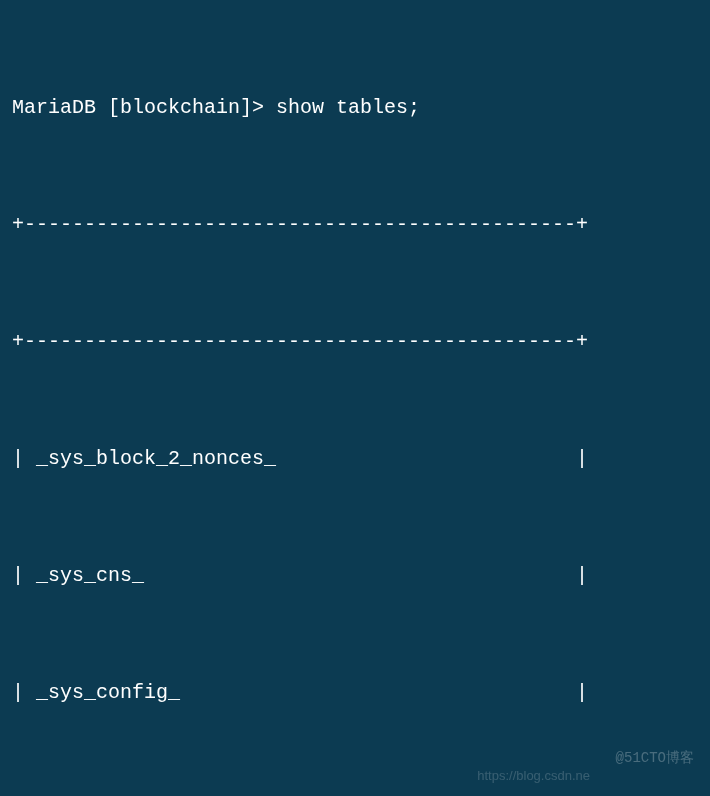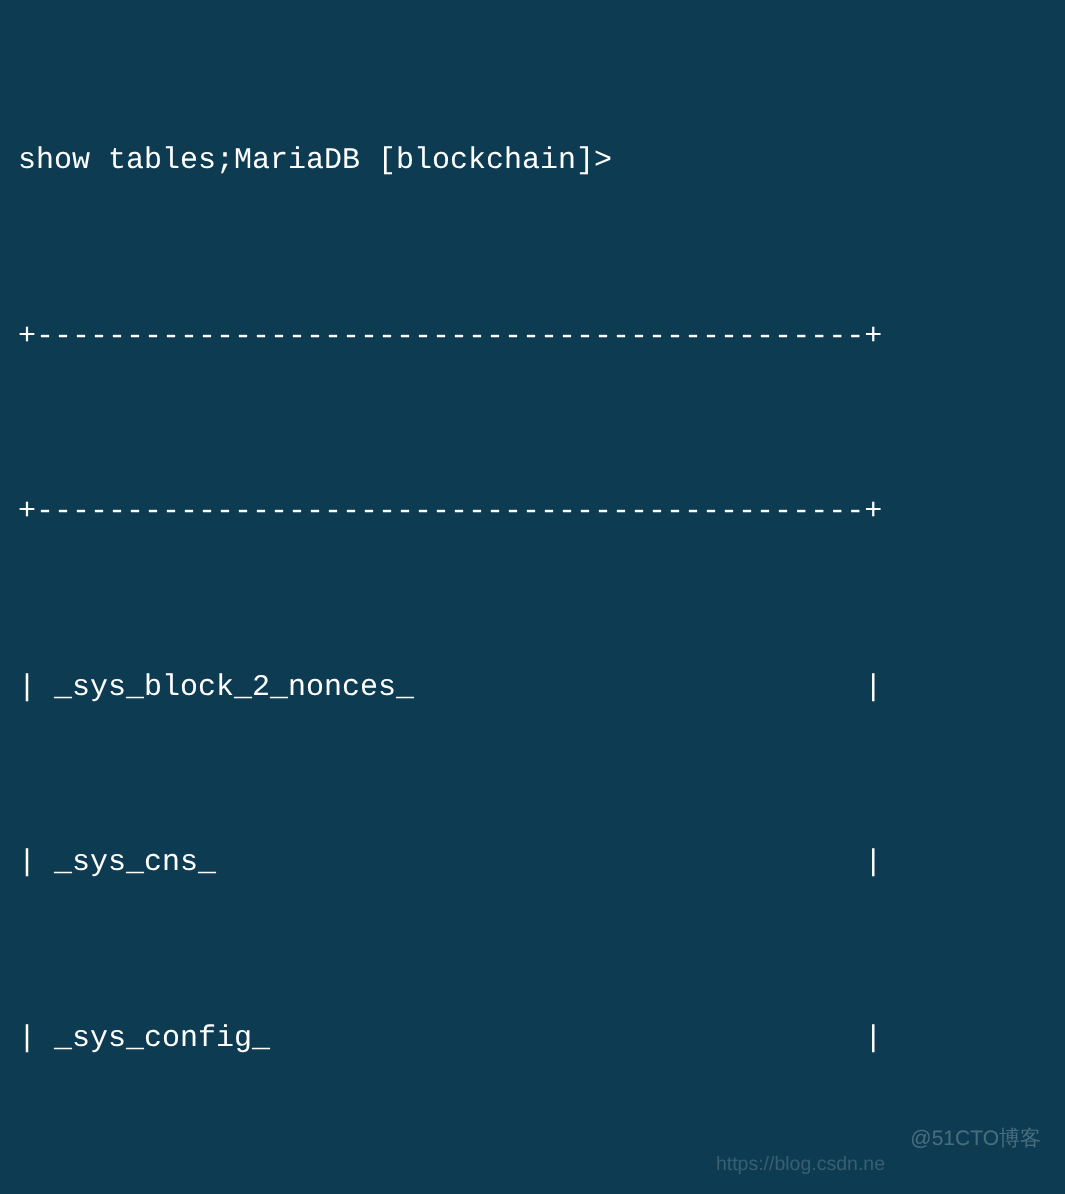--- a/index.html
+++ b/index.html
@@ -25,37 +25,37 @@
     }
     .row {
       display: block;
     }
     .watermark {
       position: absolute;
       bottom: 24px;
       right: 16px;
       color: rgba(255, 255, 255, 0.25);
       font-size: 14px;
-      font-family: Liberation Sans, sans-serif;
+      font-family: Liberation Mono, monospace;
       margin-top: 48px;
     }
     .watermark2 {
       position: absolute;
       bottom: 8px;
       right: 120px;
       color: rgba(255, 255, 255, 0.18);
       font-size: 13px;
       font-family: Arial, sans-serif;
     }
   </style>
 </head>
 <body>
 
 <div class="terminal">
-  <div class="prompt-line"><span>show tables;</span><span>MariaDB [blockchain]&gt; </span></div>
+  <div class="prompt-line"><span>MariaDB [blockchain]&gt; </span><span>show tables;</span></div>
   <div class="row">+----------------------------------------------+</div>
   <div class="row">+----------------------------------------------+</div>
   <div class="row">| _sys_block_2_nonces_                         |</div>
   <div class="row">| _sys_cns_                                    |</div>
   <div class="row">| _sys_config_                                 |</div>
   
   
   
   
   

